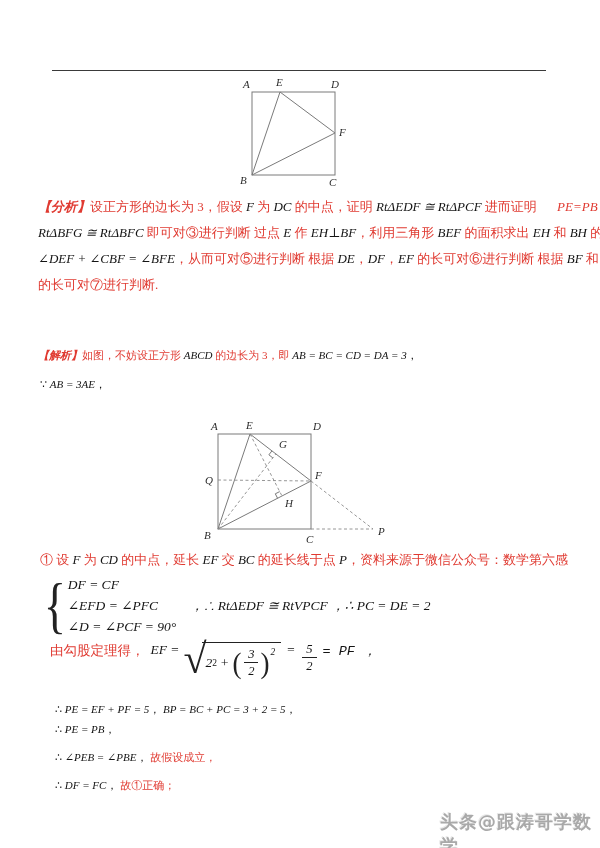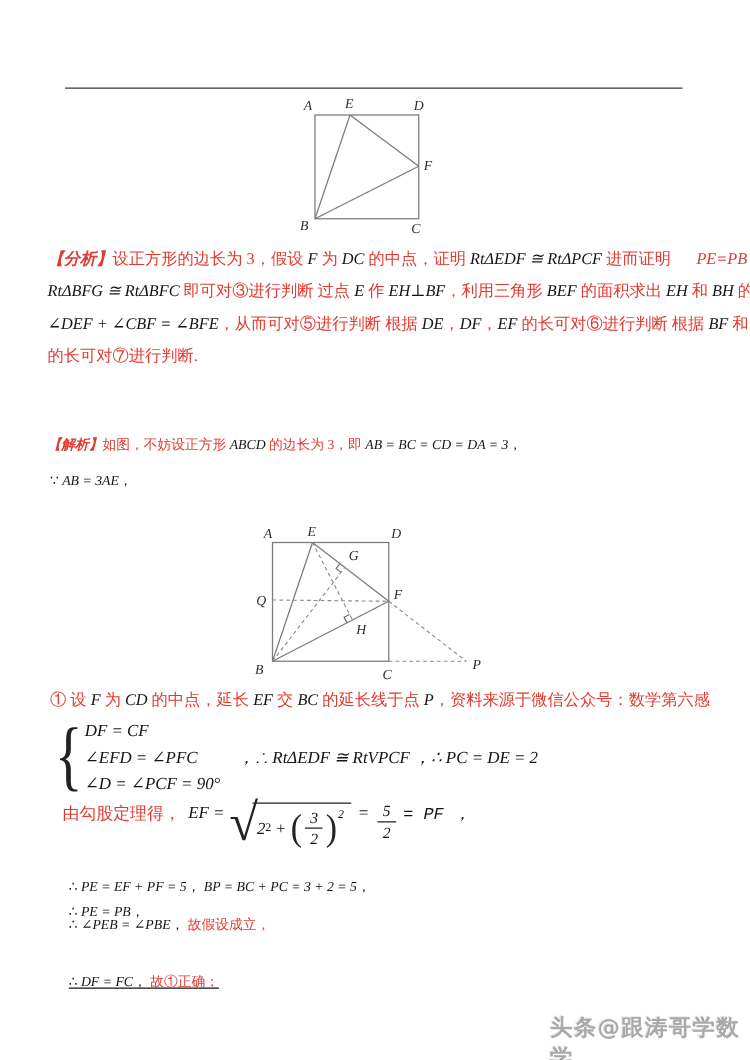--- a/index.html
+++ b/index.html
@@ -134,18 +134,18 @@
     <span class="it" style="margin:0 5px;">=</span>
     <span class="fr">
         <span class="nu">5</span>
         <span class="de">2</span>
       </span>
     <span class="it" style="margin-left:4px;font-family:Liberation Mono, monospace;">= PF ，</span>
   </div>
 
   <div class="mline" style="left:55px;top:702px;"><span class="seg-b">∴ </span><span class="seg-m">PE = EF + PF = 5</span><span class="seg-b">，  </span><span class="seg-m">BP = BC + PC = 3 + 2 = 5</span><span class="seg-b">，</span></div>
   <div class="mline" style="left:55px;top:722px;"><span class="seg-b">∴ </span><span class="seg-m">PE = PB</span><span class="seg-b">，</span></div>
-  <div class="mline" style="left:55px;top:732px;"><span class="seg-b">∴ </span><span class="seg-m">∠PEB = ∠PBE</span><span class="seg-b">，</span><span class="seg-r"> 故假设成立，</span></div>
-  <div class="mline" style="left:55px;top:778px;text-decoration:underline;"><span class="seg-b">∴ </span><span class="seg-m">DF = FC</span><span class="seg-b">，</span><span class="seg-r"> 故①正确；</span></div>
+  <div class="mline" style="left:55px;top:750px;"><span class="seg-b">∴ </span><span class="seg-m">∠PEB = ∠PBE</span><span class="seg-b">，</span><span class="seg-r"> 故假设成立，</span></div>
+  <div class="mline" style="left:55px;top:778px;"><span class="seg-b">∴ </span><span class="seg-m">DF = FC</span><span class="seg-b">，</span><span class="seg-r"> 故①正确；</span></div>
 
   <div class="footer">头条@跟涛哥学数学</div>
 
 </div>
 
 </body></html>

